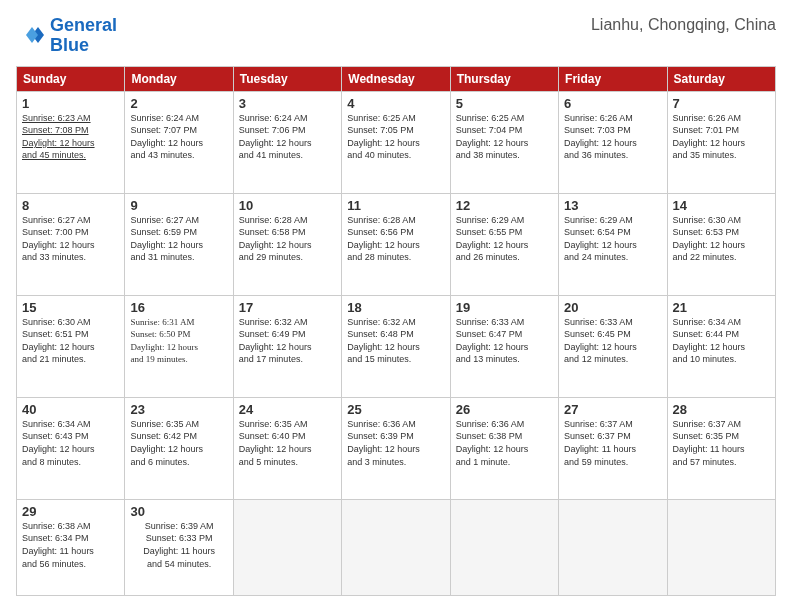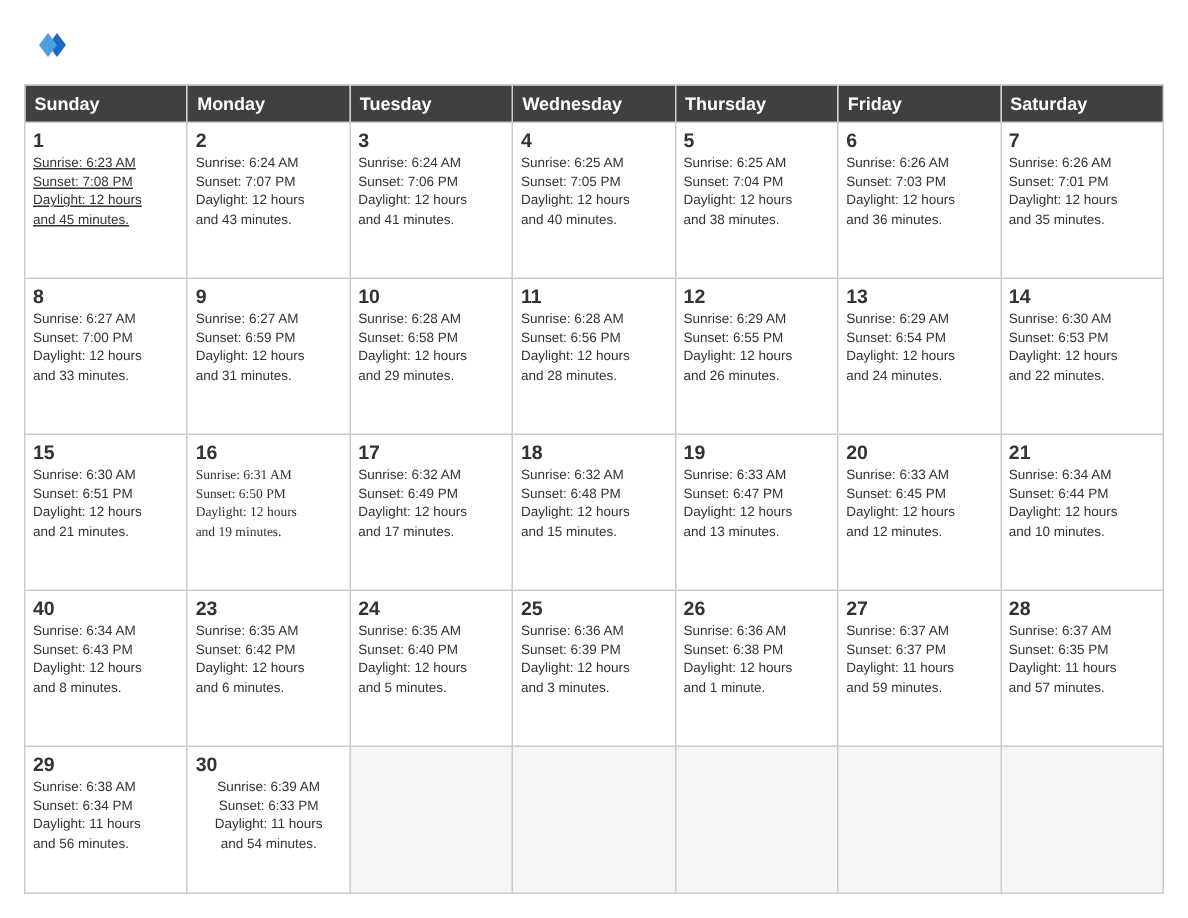--- a/index.html
+++ b/index.html
@@ -52,21 +52,21 @@
     .location {
       font-size: 16px;
       color: #555;
     }
     .calendar {
       width: 100%;
       border-collapse: collapse;
       flex: 1;
     }
     .calendar th {
-      background-color: #404040;
+      background-color: #b91c1c;
       color: #fff;
       font-size: 12px;
       padding: 5px 6px;
       text-align: left;
       font-weight: bold;
       border: 1px solid #ccc;
     }
     .calendar td {
       border: 1px solid #ccc;
       vertical-align: top;
@@ -100,22 +100,27 @@
 </head>
 <body>
 
 <div class="page">
   <div class="header">
     <div class="logo">
       <svg class="logo-icon" viewBox="0 0 30 30">
         <polygon points="22,6 28,14 22,22 16,14" fill="#1a6abf"></polygon>
         <polygon points="16,6 22,14 16,22 10,14" fill="#4a9fe0"></polygon>
       </svg>
+      <div class="logo-text">
+        <div><span>General</span></div>
+        <div><span>Blue</span></div>
+      </div>
     </div>
     <div class="title-block">
+      <div class="location">Lianhu, Chongqing, China</div>
     </div>
   </div>
 
   <table class="calendar">
     <thead>
       <tr id="weekday-row">
           <th>Sunday</th>
           <th>Monday</th>
           <th>Tuesday</th>
           <th>Wednesday</th>

